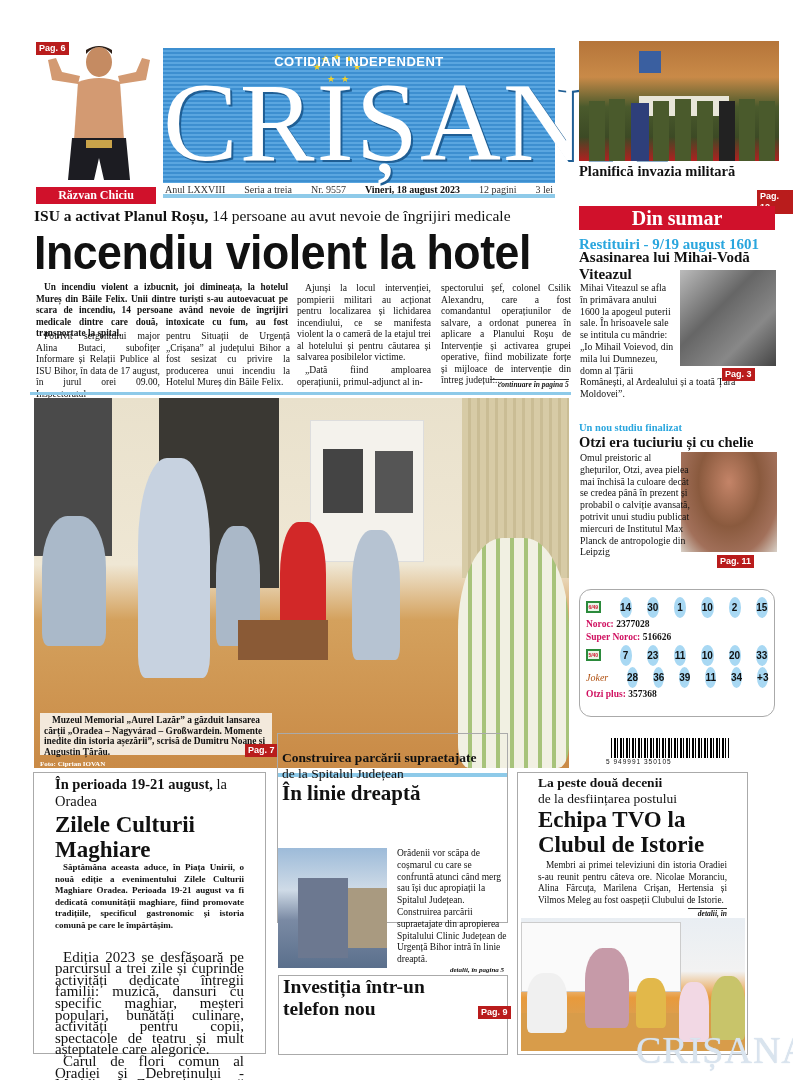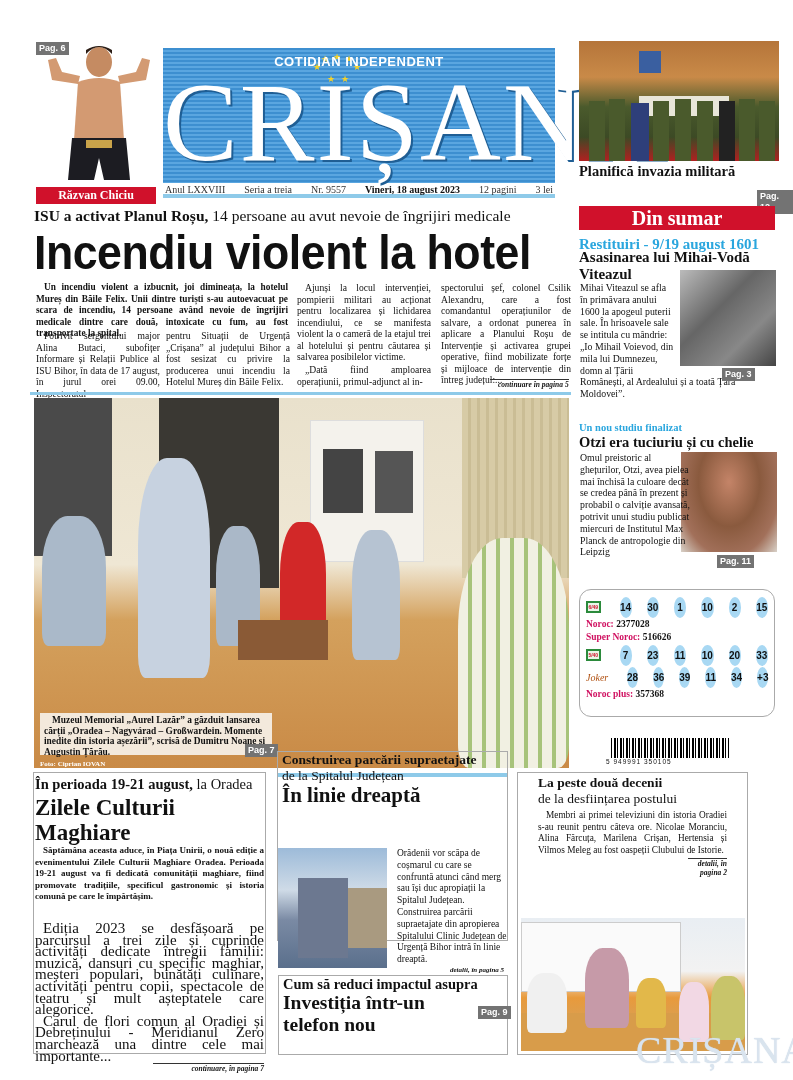--- a/index.html
+++ b/index.html
@@ -1,18 +1,18 @@
 <!DOCTYPE html>
 <html><head>
 <meta charset="utf-8">
 <style>
   * { box-sizing: border-box; margin: 0; padding: 0; }
   body { width: 793px; height: 1080px; background: #ffffff; position: relative; overflow: hidden; font-family: "Liberation Serif", serif; color: #111; }
   .abs { position: absolute; }
-  .pag { background: #737373; color: #fff; font-family: "Liberation Sans", sans-serif; font-weight: bold; font-size: 9px; padding: 1px 3px; line-height: 11px; display: inline-block; }
+  .pag { background: #b91c1c; color: #fff; font-family: "Liberation Sans", sans-serif; font-weight: bold; font-size: 9px; padding: 1px 3px; line-height: 11px; display: inline-block; }
   .photo { overflow: hidden; }
   
   #masthead { left: 163px; top: 48px; width: 392px; height: 135px; background: repeating-linear-gradient(180deg, #3d8fd0 0px, #3d8fd0 2px, #5aa6e0 2px, #5aa6e0 4px); }
   #masthead .tagline { position: absolute; left: 0; right: 0; top: 6px; text-align: center; color: #fff; font-family: "Liberation Sans", sans-serif; font-size: 13px; font-weight: bold; letter-spacing: 0.5px; }
   #masthead .logo { position: absolute; left: 0; right: 0; top: 14px; text-align: center; color: #fff; font-family: "Liberation Serif", serif; font-size: 112px; line-height: 120px; letter-spacing: 2px; text-shadow: 2px 2px 0 #1f5e94; }
   .stars { position: absolute; left: 140px; top: 4px; width: 70px; height: 30px; }
   .star { position: absolute; color: #f5d22a; font-size: 9px; }
   #infobar { left: 163px; top: 184px; width: 392px; height: 14px; display: flex; justify-content: space-between; font-size: 10px; color: #333; border-bottom: 4px solid #8ecae9; padding: 0 2px; }
   #infobar .bold { font-weight: bold; color: #111; }
   
@@ -59,30 +59,30 @@
   .lrow { display: flex; align-items: center; gap: 15px; height: 22px; }
   .lbadge { width: 22px; height: 12px; border: 2px solid #2b8a3b; background: #e9f6e9; font-size: 5px; color: #d0112b; font-weight: bold; text-align: center; line-height: 8px; margin-right: 4px; font-family: "Liberation Sans", sans-serif; }
   .joker { width: 22px; font-size: 10px; color: #b05010; font-style: italic; margin-right: 4px; font-family: "Liberation Serif", serif; }
   .ball { width: 21px; height: 21px; border-radius: 50%; background: #a8d8f3; font-family: "Liberation Sans", sans-serif; font-weight: bold; font-size: 10px; line-height: 21px; text-align: center; color: #111; }
   .lline { font-size: 9.5px; font-weight: bold; height: 13px; line-height: 13px; }
   .lline .k { color: #d01060; }
   #barcode { left: 611px; top: 738px; width: 118px; height: 24px; background: repeating-linear-gradient(90deg, #000 0px, #000 1px, #fff 1px, #fff 3px, #000 3px, #000 5px, #fff 5px, #fff 6px); }
   #barcode-num { left: 606px; top: 758px; font-size: 6.5px; font-family: "Liberation Sans", sans-serif; background: #fff; width: 126px; letter-spacing: 1px; }
   
   .box { position: absolute; border: 1px solid #aaa; }
-  #box1 { left: 33px; top: 772px; width: 233px; height: 282px; padding: 3px 1px; }
+  #box1 { left: 33px; top: 772px; width: 233px; height: 282px; padding: 3px 21px; }
   #box1 .k { font-size: 14.5px; }
   #box1 .k b { font-weight: bold; }
   #box1 .t { font-weight: bold; font-size: 23px; line-height: 25px; margin-top: 2px; }
   #box1 .lead { font-weight: bold; font-size: 9px; line-height: 11.6px; text-align: justify; text-indent: 8px; }
   #box1 .body { font-size: 15px; line-height: 11.6px; text-align: justify; text-indent: 8px; margin-top: 20px; }
   #box1 .body p { text-indent: 8px; }
   #box1 .cont { text-align: right; font-style: italic; font-weight: bold; font-size: 7.5px; border-top: 1px solid #333; margin-top: 1px; margin-left: 118px; }
   #box2-rule { left: 277px; top: 773px; width: 231px; height: 4px; background: #8ecae9; }
-  #box2 { left: 277px; top: 751px; width: 231px; height: 190px; padding: 0 4px; }
+  #box2 { left: 277px; top: 733px; width: 231px; height: 190px; padding: 16px 4px; }
   #box2 .k { font-weight: bold; font-size: 13.5px; line-height: 16px; }
   #box2 .k2 { font-size: 13.5px; line-height: 15px; }
   #box2 .t { font-weight: bold; font-size: 21px; line-height: 24px; }
   #box2-img { left: 278px; top: 848px; width: 109px; height: 120px; background: linear-gradient(180deg, #9dbbd9 0%, #cfdbe7 35%, #7a8aa4 60%, #5a6f8c 100%); }
   #box2-text { left: 397px; top: 848px; width: 110px; font-size: 9.5px; line-height: 11.8px; }
   #box2-cont { left: 450px; top: 966px; font-style: italic; font-weight: bold; font-size: 7px; }
   #box3 { left: 278px; top: 975px; width: 230px; height: 80px; padding: 0 4px; }
   #box3 .k { font-weight: bold; font-size: 14.5px; line-height: 16px; }
   #box3 .k2 { font-size: 14.5px; line-height: 16px; }
   #box3 .t { font-weight: bold; font-size: 19.5px; line-height: 22px; }
@@ -225,21 +225,21 @@
   </div>
   <div class="lrow">
     <span class="joker">Joker</span>
     <span class="ball">28</span>
     <span class="ball">36</span>
     <span class="ball">39</span>
     <span class="ball">11</span>
     <span class="ball">34</span>
     <span class="ball">+3</span>
   </div>
-  <div class="lline"><span class="k">Noroc plus:</span> <span>357368</span></div>
+  <div class="lline"><span class="k">Otzi plus:</span> <span>357368</span></div>
 </div>
 <div class="abs" id="barcode"></div>
 <div class="abs" id="barcode-num">5  949991  350105</div>
 
 <div class="box" id="box1">
   <div class="k"><b>În perioada 19-21 august,</b><span> la Oradea</span></div>
   <div class="t">Zilele Culturii Maghiare</div>
   <div class="lead">Săptămâna aceasta aduce, în Piața Unirii, o nouă ediție a evenimentului Zilele Culturii Maghiare Oradea. Perioada 19-21 august va fi dedicată comunității maghiare, fiind promovate tradițiile, specificul gastronomic și istoria comună pe care le împărtășim.</div>
   <div class="body">
     <p>Ediția 2023 se desfășoară pe parcursul a trei zile și cuprinde activități dedicate întregii familii: muzică, dansuri cu specific maghiar, meșteri populari, bunătăți culinare, activități pentru copii, spectacole de teatru și mult așteptatele care alegorice.</p>
@@ -255,28 +255,28 @@
   <div class="t">În linie dreaptă</div>
 </div>
 <div class="abs photo" id="box2-img">
   <div style="position:absolute;left:20px;top:30px;width:50px;height:80px;background:#6c7890;"></div>
   <div style="position:absolute;left:70px;top:40px;width:39px;height:60px;background:#a99a80;"></div>
 </div>
 <div class="abs" id="box2-text">Orădenii vor scăpa de coșmarul cu care se confruntă atunci când merg sau își duc apropiații la Spitalul Județean. Construirea parcării supraetajate din apropierea Spitalului Clinic Județean de Urgență Bihor intră în linie dreaptă.</div>
 <div class="abs" id="box2-cont">detalii, în pagina 5</div>
 
 <div class="box" id="box3">
-  <div class="k">Cum să reduci impactul asupra</div>
   <div class="t" style="width:170px;">Investiția într-un telefon nou</div>
 </div>
 <div class="abs pag" id="box3-pag">Pag. 9</div>
 
 <div class="box" id="box4">
   <div class="k">La peste două decenii</div>
   <div class="k2">de la desființarea postului</div>
+  <div class="t">Echipa TVO la Clubul de Istorie</div>
   <div class="body">Membri ai primei televiziuni din istoria Oradiei s-au reunit pentru câteva ore. Nicolae Moranciu, Alina Fărcuța, Marilena Crișan, Hertensia și Vilmos Meleg au fost oaspeții Clubului de Istorie.</div>
   <div class="cont">detalii, în pagina 2</div>
 </div>
 <div class="abs photo" id="box4-img">
   <div style="position:absolute;left:0;top:4px;width:160px;height:70px;background:#fafafa;border:1px solid #ccc;"></div>
   <div style="position:absolute;left:0;top:95px;width:224px;height:38px;background:#d89c4a;"></div>
   <div class="person" style="left:6px;top:55px;width:40px;height:60px;background:#f0f0f0;"></div>
   <div class="person" style="left:64px;top:30px;width:44px;height:80px;background:#c69aa8;"></div>
   <div class="person" style="left:115px;top:60px;width:30px;height:50px;background:#e2b84a;"></div>
   <div class="person" style="left:158px;top:64px;width:30px;height:60px;background:#f2d8e4;"></div>

